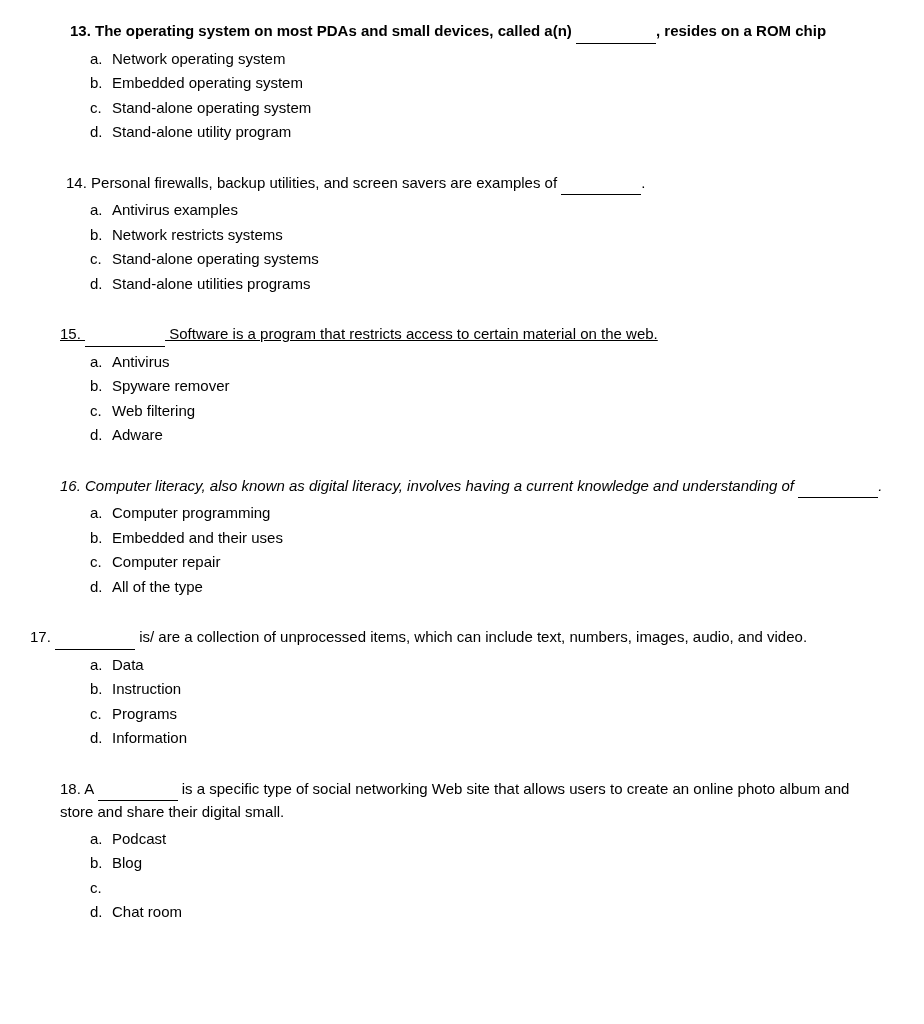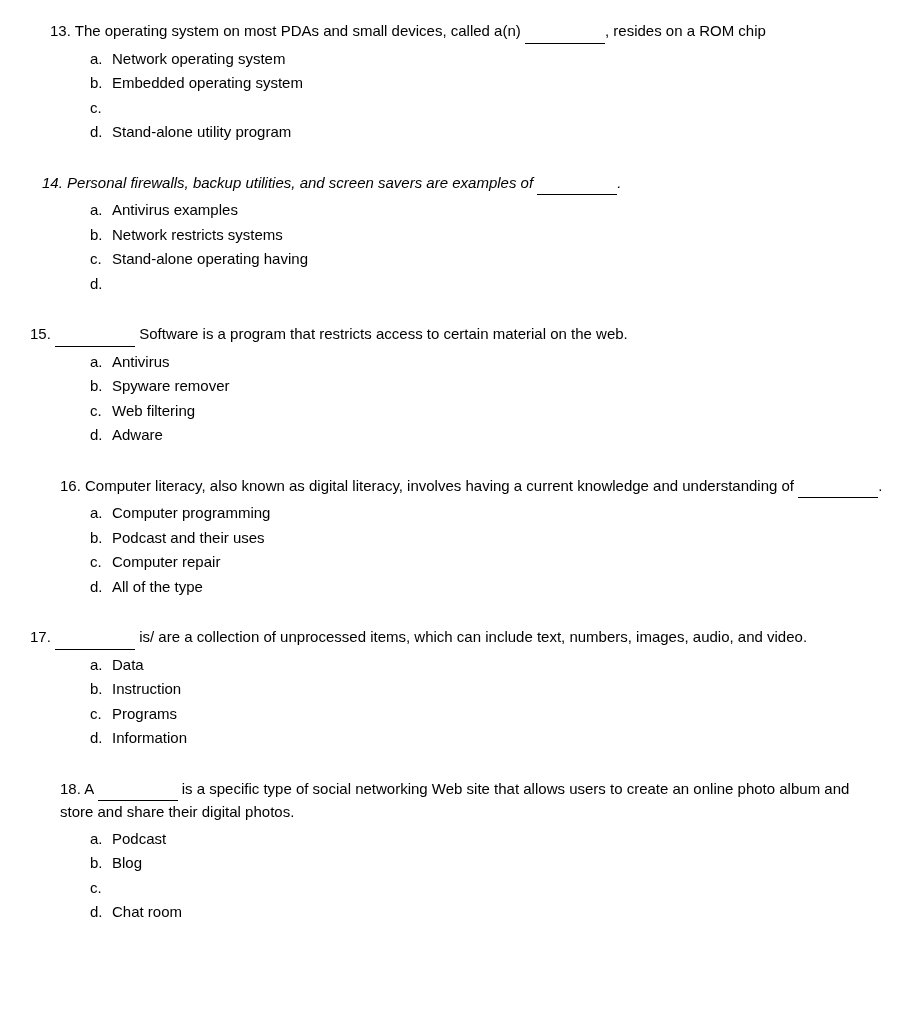--- a/index.html
+++ b/index.html
@@ -42,90 +42,92 @@
       display: inline-block;
       border-bottom: 1px solid #000;
       min-width: 80px;
     }
   </style>
 </head>
 <body>
 
 <div id="questions-container">
     <div class="question-block">
-      <p style="padding-left: 0px; text-indent: 0px; margin-left: 20px; margin-right: 10px;"><span>13.  </span><span>The operating system on most PDAs and small devices, called a(n) </span><span class="blank">&nbsp;&nbsp;&nbsp;&nbsp;&nbsp;&nbsp;&nbsp;&nbsp;&nbsp;</span><span>, resides on a ROM chip</span></p>
+      <p style="padding-left: 0px; text-indent: 0px; margin-left: 40px; margin-right: 10px; font-weight: bold;"><span>13.  </span><span>The operating system on most PDAs and small devices, called a(n) </span><span class="blank">&nbsp;&nbsp;&nbsp;&nbsp;&nbsp;&nbsp;&nbsp;&nbsp;&nbsp;</span><span>, resides on a ROM chip</span></p>
       <ul class="choices">
         <li>
           <span class="choice-label">a.</span>
           <span>Network operating system</span>
         </li>
         <li>
           <span class="choice-label">b.</span>
           <span>Embedded operating system</span>
         </li>
         <li>
           <span class="choice-label">c.</span>
+          <span>Stand-alone operating system</span>
         </li>
         <li>
           <span class="choice-label">d.</span>
           <span>Stand-alone utility program</span>
         </li>
       </ul>
     </div>
     <div class="question-block">
-      <p style="padding-left: 0px; text-indent: 0px; margin-left: 12px; margin-right: 10px; font-style: italic;"><span>14.  </span><span>Personal firewalls, backup utilities, and screen savers are examples of </span><span class="blank">&nbsp;&nbsp;&nbsp;&nbsp;&nbsp;&nbsp;&nbsp;&nbsp;&nbsp;</span><span>.</span></p>
+      <p style="padding-left: 0px; text-indent: 0px; margin-left: 36px; margin-right: 10px;"><span>14.  </span><span>Personal firewalls, backup utilities, and screen savers are examples of </span><span class="blank">&nbsp;&nbsp;&nbsp;&nbsp;&nbsp;&nbsp;&nbsp;&nbsp;&nbsp;</span><span>.</span></p>
       <ul class="choices">
         <li>
           <span class="choice-label">a.</span>
           <span>Antivirus examples</span>
         </li>
         <li>
           <span class="choice-label">b.</span>
           <span>Network restricts systems</span>
         </li>
         <li>
           <span class="choice-label">c.</span>
-          <span>Stand-alone operating having</span>
+          <span>Stand-alone operating systems</span>
         </li>
         <li>
           <span class="choice-label">d.</span>
+          <span>Stand-alone utilities programs</span>
         </li>
       </ul>
     </div>
     <div class="question-block">
-      <p style="padding-left: 0px; text-indent: 0px; margin-right: 10px;"><span>15.  </span><span class="blank">&nbsp;&nbsp;&nbsp;&nbsp;&nbsp;&nbsp;&nbsp;&nbsp;&nbsp;</span><span> Software is a program that restricts access to certain material on the web.</span></p>
+      <p style="padding-left: 0px; text-indent: 0px; margin-left: 30px; margin-right: 10px; text-decoration: underline;"><span>15.  </span><span class="blank">&nbsp;&nbsp;&nbsp;&nbsp;&nbsp;&nbsp;&nbsp;&nbsp;&nbsp;</span><span> Software is a program that restricts access to certain material on the web.</span></p>
       <ul class="choices">
         <li>
           <span class="choice-label">a.</span>
           <span>Antivirus</span>
         </li>
         <li>
           <span class="choice-label">b.</span>
           <span>Spyware remover</span>
         </li>
         <li>
           <span class="choice-label">c.</span>
           <span>Web filtering</span>
         </li>
         <li>
           <span class="choice-label">d.</span>
           <span>Adware</span>
         </li>
       </ul>
     </div>
     <div class="question-block">
-      <p style="padding-left: 0px; text-indent: 0px; margin-left: 30px; margin-right: 10px;"><span>16.  </span><span>Computer literacy, also known as digital literacy, involves having a current knowledge and understanding of </span><span class="blank">&nbsp;&nbsp;&nbsp;&nbsp;&nbsp;&nbsp;&nbsp;&nbsp;&nbsp;</span><span>.</span></p>
+      <p style="padding-left: 0px; text-indent: 0px; margin-left: 30px; margin-right: 10px; font-style: italic;"><span>16.  </span><span>Computer literacy, also known as digital literacy, involves having a current knowledge and understanding of </span><span class="blank">&nbsp;&nbsp;&nbsp;&nbsp;&nbsp;&nbsp;&nbsp;&nbsp;&nbsp;</span><span>.</span></p>
       <ul class="choices">
         <li>
           <span class="choice-label">a.</span>
           <span>Computer programming</span>
         </li>
         <li>
           <span class="choice-label">b.</span>
-          <span>Podcast and their uses</span>
+          <span>Embedded and their uses</span>
         </li>
         <li>
           <span class="choice-label">c.</span>
           <span>Computer repair</span>
         </li>
         <li>
           <span class="choice-label">d.</span>
           <span>All of the type</span>
         </li>
       </ul>
@@ -145,21 +147,21 @@
           <span class="choice-label">c.</span>
           <span>Programs</span>
         </li>
         <li>
           <span class="choice-label">d.</span>
           <span>Information</span>
         </li>
       </ul>
     </div>
     <div class="question-block">
-      <p style="padding-left: 0px; text-indent: 0px; margin-left: 30px; margin-right: 10px;"><span>18.  </span><span>A </span><span class="blank">&nbsp;&nbsp;&nbsp;&nbsp;&nbsp;&nbsp;&nbsp;&nbsp;&nbsp;</span><span> is a specific type of social networking Web site that allows users to create an online photo album and store and share their digital photos.</span></p>
+      <p style="padding-left: 0px; text-indent: 0px; margin-left: 30px; margin-right: 10px;"><span>18.  </span><span>A </span><span class="blank">&nbsp;&nbsp;&nbsp;&nbsp;&nbsp;&nbsp;&nbsp;&nbsp;&nbsp;</span><span> is a specific type of social networking Web site that allows users to create an online photo album and store and share their digital small.</span></p>
       <ul class="choices">
         <li>
           <span class="choice-label">a.</span>
           <span>Podcast</span>
         </li>
         <li>
           <span class="choice-label">b.</span>
           <span>Blog</span>
         </li>
         <li>

